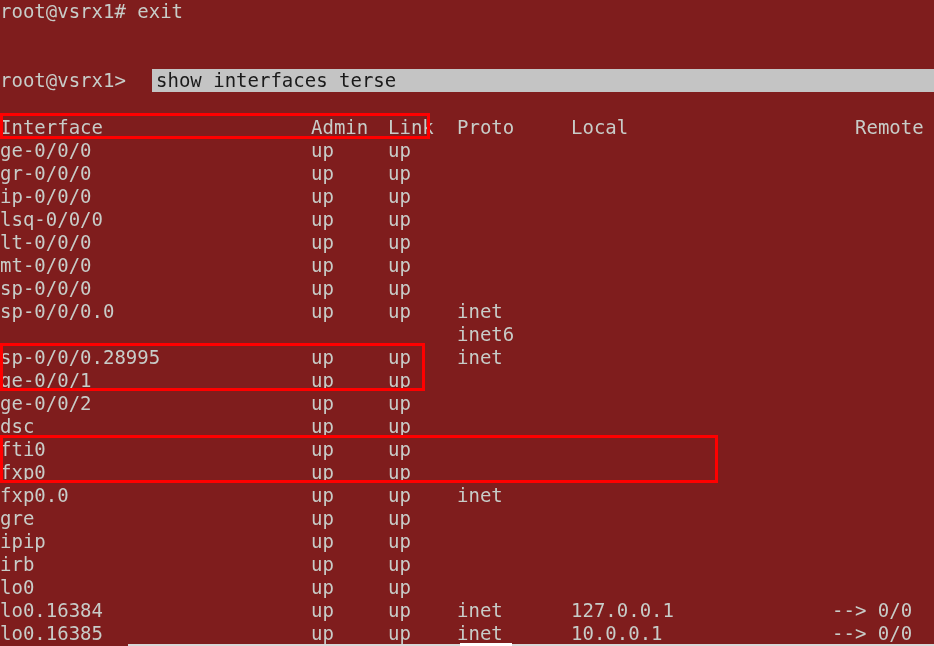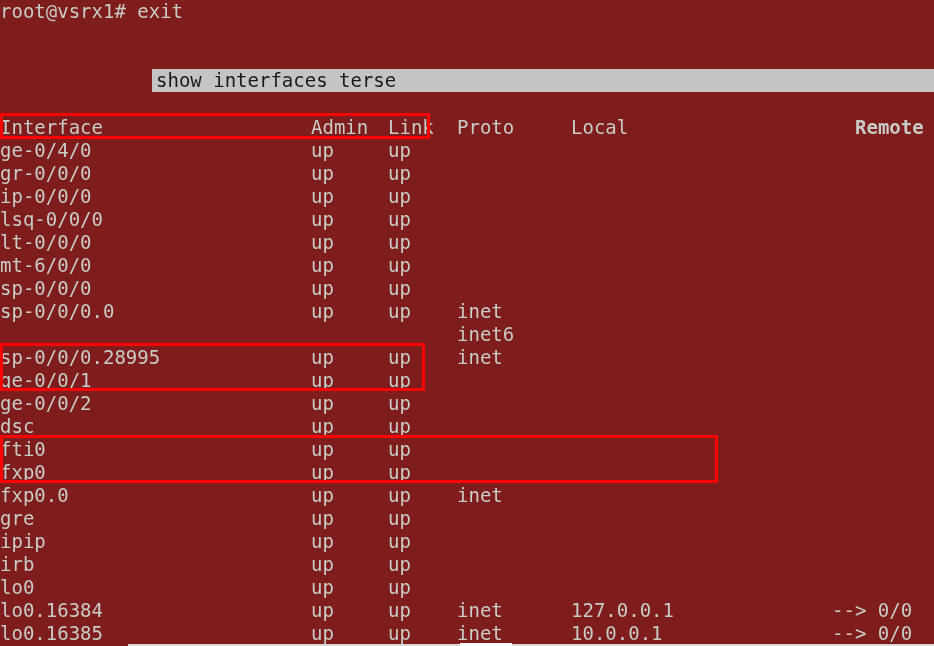--- a/index.html
+++ b/index.html
@@ -34,21 +34,21 @@
     height: 23px;
     margin-top: 24px;
   }
 
   
   .col-iface  { left: 0px; }
   .col-admin  { left: 311px; }
   .col-link   { left: 388px; }
   .col-proto  { left: 457px; }
   .col-local  { left: 571px; }
-  .col-remote { left: 855px; font-weight: bold; }
+  .col-remote { left: 855px; }
   .col-arrow  { left: 832px; }
 
   
   .cmd-highlight {
     position: absolute;
     background: #c4c4c4;
     color: #1a1a1a;
     height: 23px;
     line-height: 23px;
     white-space: pre;
@@ -97,35 +97,36 @@
   }
 </style>
 </head>
 <body>
 
 <div id="terminal">
 
   <div class="cell col-iface" style="top:0px;">root@vsrx1# exit</div>
 
 
+  <div class="cell col-iface" style="top:69px;">root@vsrx1&gt; </div>
 
   <div class="cmd-highlight" style="left:152px; top:69px; width:782px; padding-left:4px;">show interfaces terse</div>
 
   <div class="row" style="top:92px;">
     <span class="cell col-iface">Interface</span>
     <span class="cell col-admin">Admin</span>
     <span class="cell col-link">Link</span>
     <span class="cell col-proto">Proto</span>
     <span class="cell col-local">Local</span>
     <span class="cell col-remote">Remote</span>
   </div>
 
   <div id="rows-container">
       <div class="row" style="top: 115px;">
-        <span class="cell col-iface">ge-0/4/0</span>
+        <span class="cell col-iface">ge-0/0/0</span>
         <span class="cell col-admin">up</span>
         <span class="cell col-link">up</span>
       </div>
       <div class="row" style="top: 138px;">
         <span class="cell col-iface">gr-0/0/0</span>
         <span class="cell col-admin">up</span>
         <span class="cell col-link">up</span>
       </div>
       <div class="row" style="top: 161px;">
         <span class="cell col-iface">ip-0/0/0</span>
@@ -136,21 +137,21 @@
         <span class="cell col-iface">lsq-0/0/0</span>
         <span class="cell col-admin">up</span>
         <span class="cell col-link">up</span>
       </div>
       <div class="row" style="top: 207px;">
         <span class="cell col-iface">lt-0/0/0</span>
         <span class="cell col-admin">up</span>
         <span class="cell col-link">up</span>
       </div>
       <div class="row" style="top: 230px;">
-        <span class="cell col-iface">mt-6/0/0</span>
+        <span class="cell col-iface">mt-0/0/0</span>
         <span class="cell col-admin">up</span>
         <span class="cell col-link">up</span>
       </div>
       <div class="row" style="top: 253px;">
         <span class="cell col-iface">sp-0/0/0</span>
         <span class="cell col-admin">up</span>
         <span class="cell col-link">up</span>
       </div>
       <div class="row" style="top: 276px; padding-left: 31px;">
         <span class="cell col-iface">sp-0/0/0.0</span>

